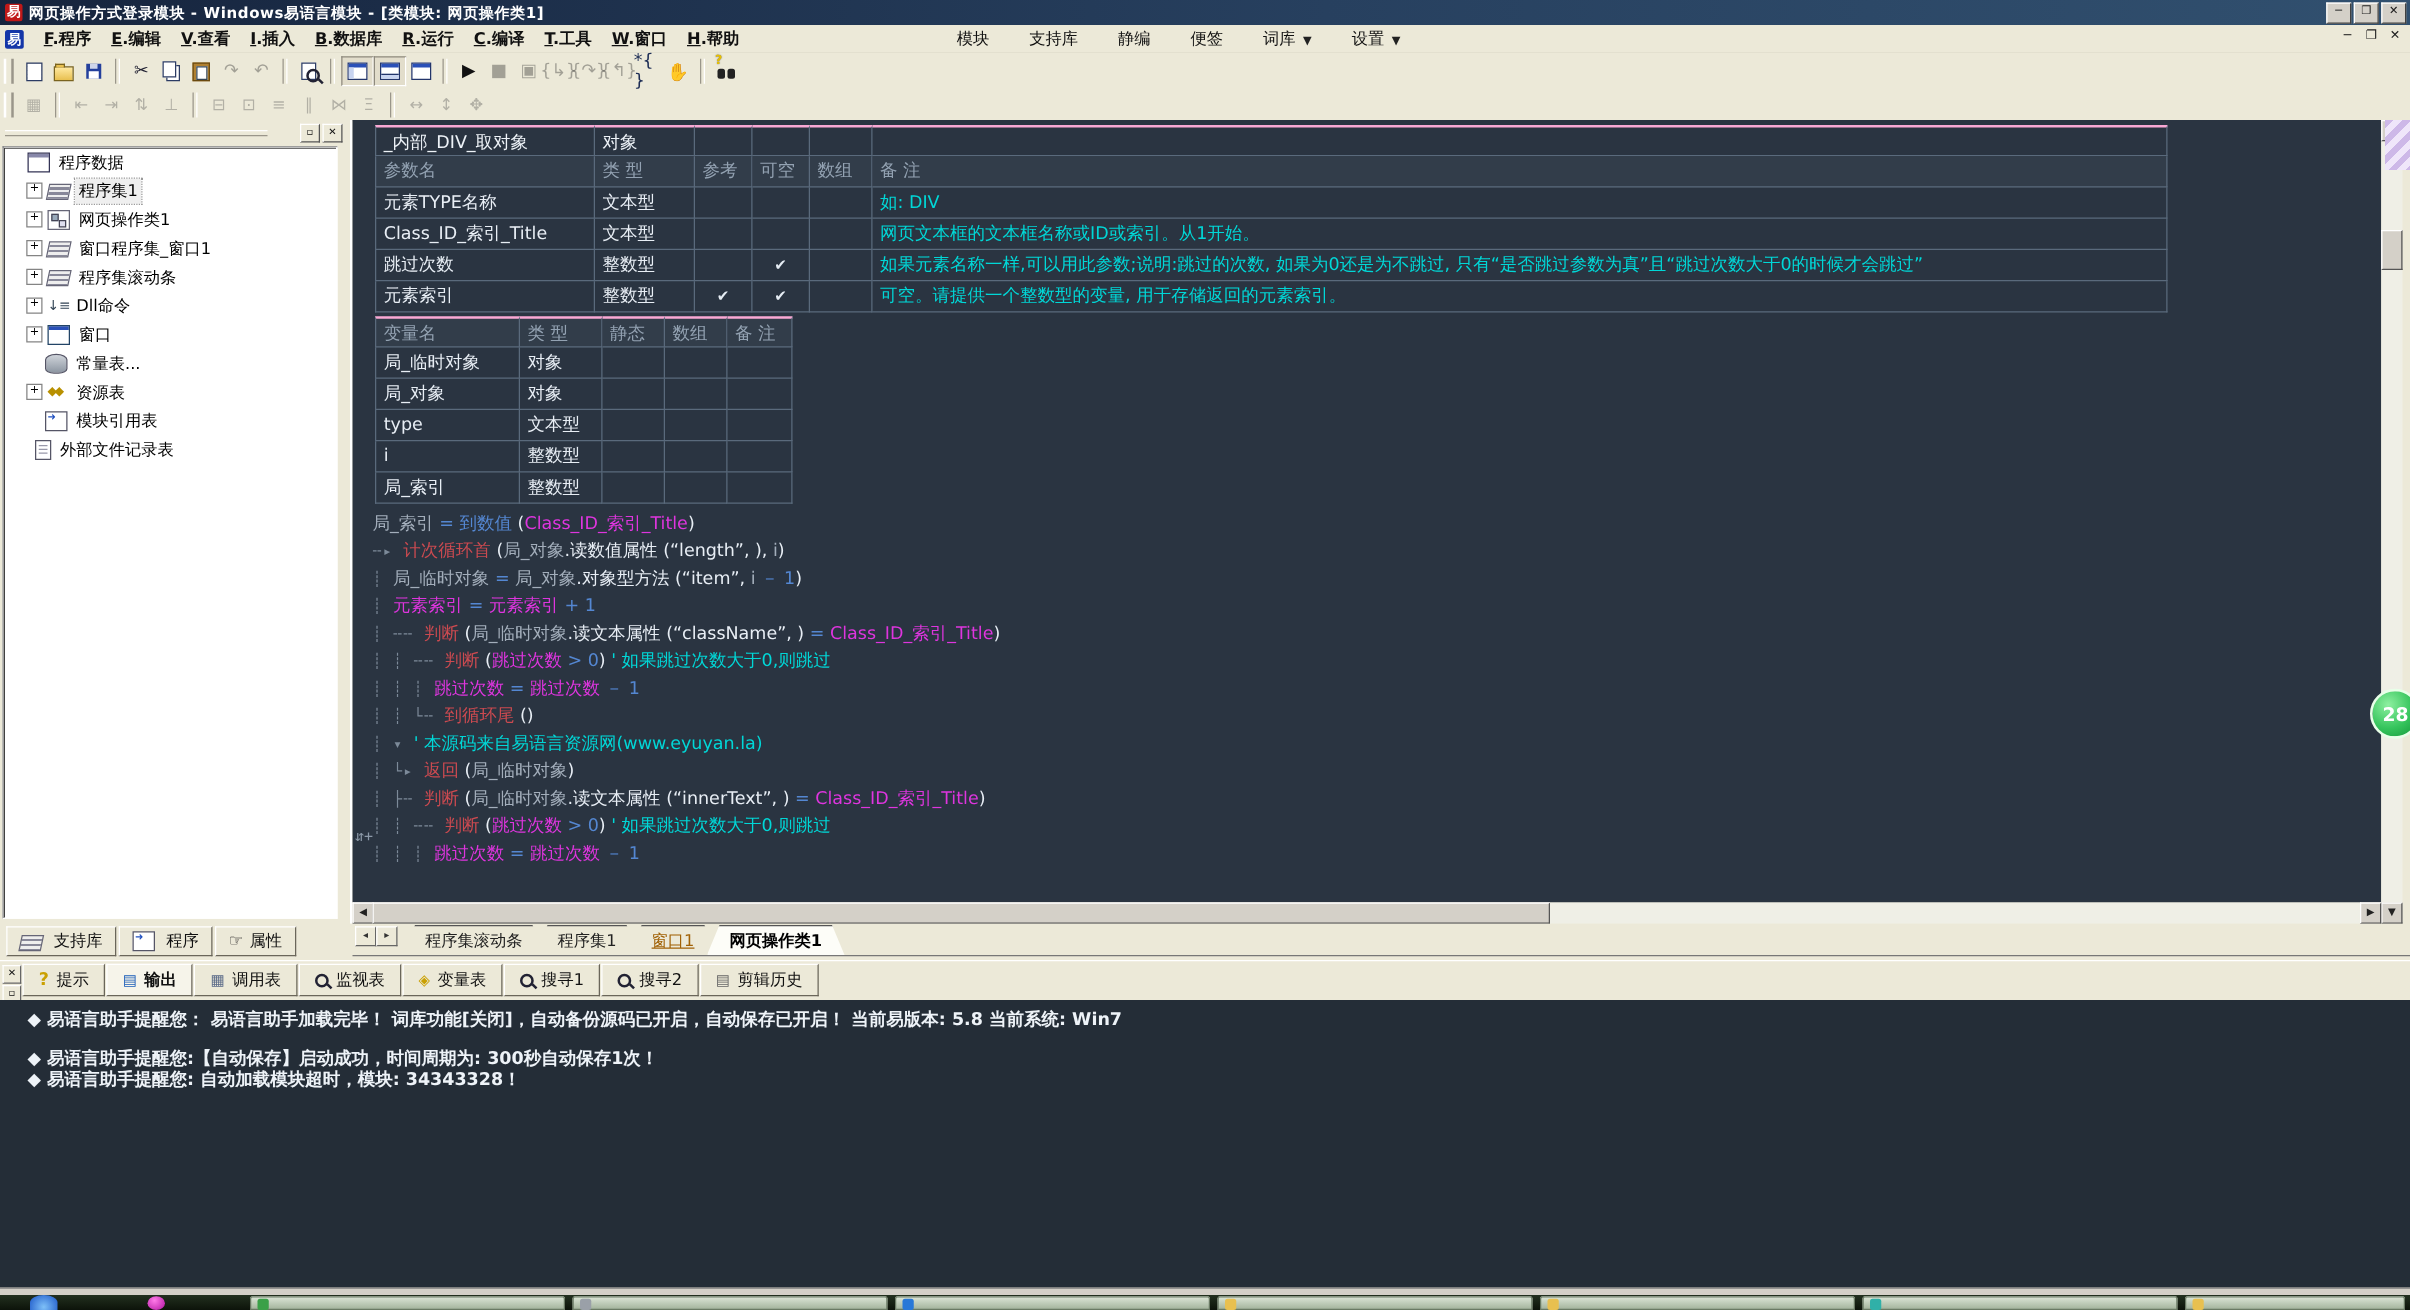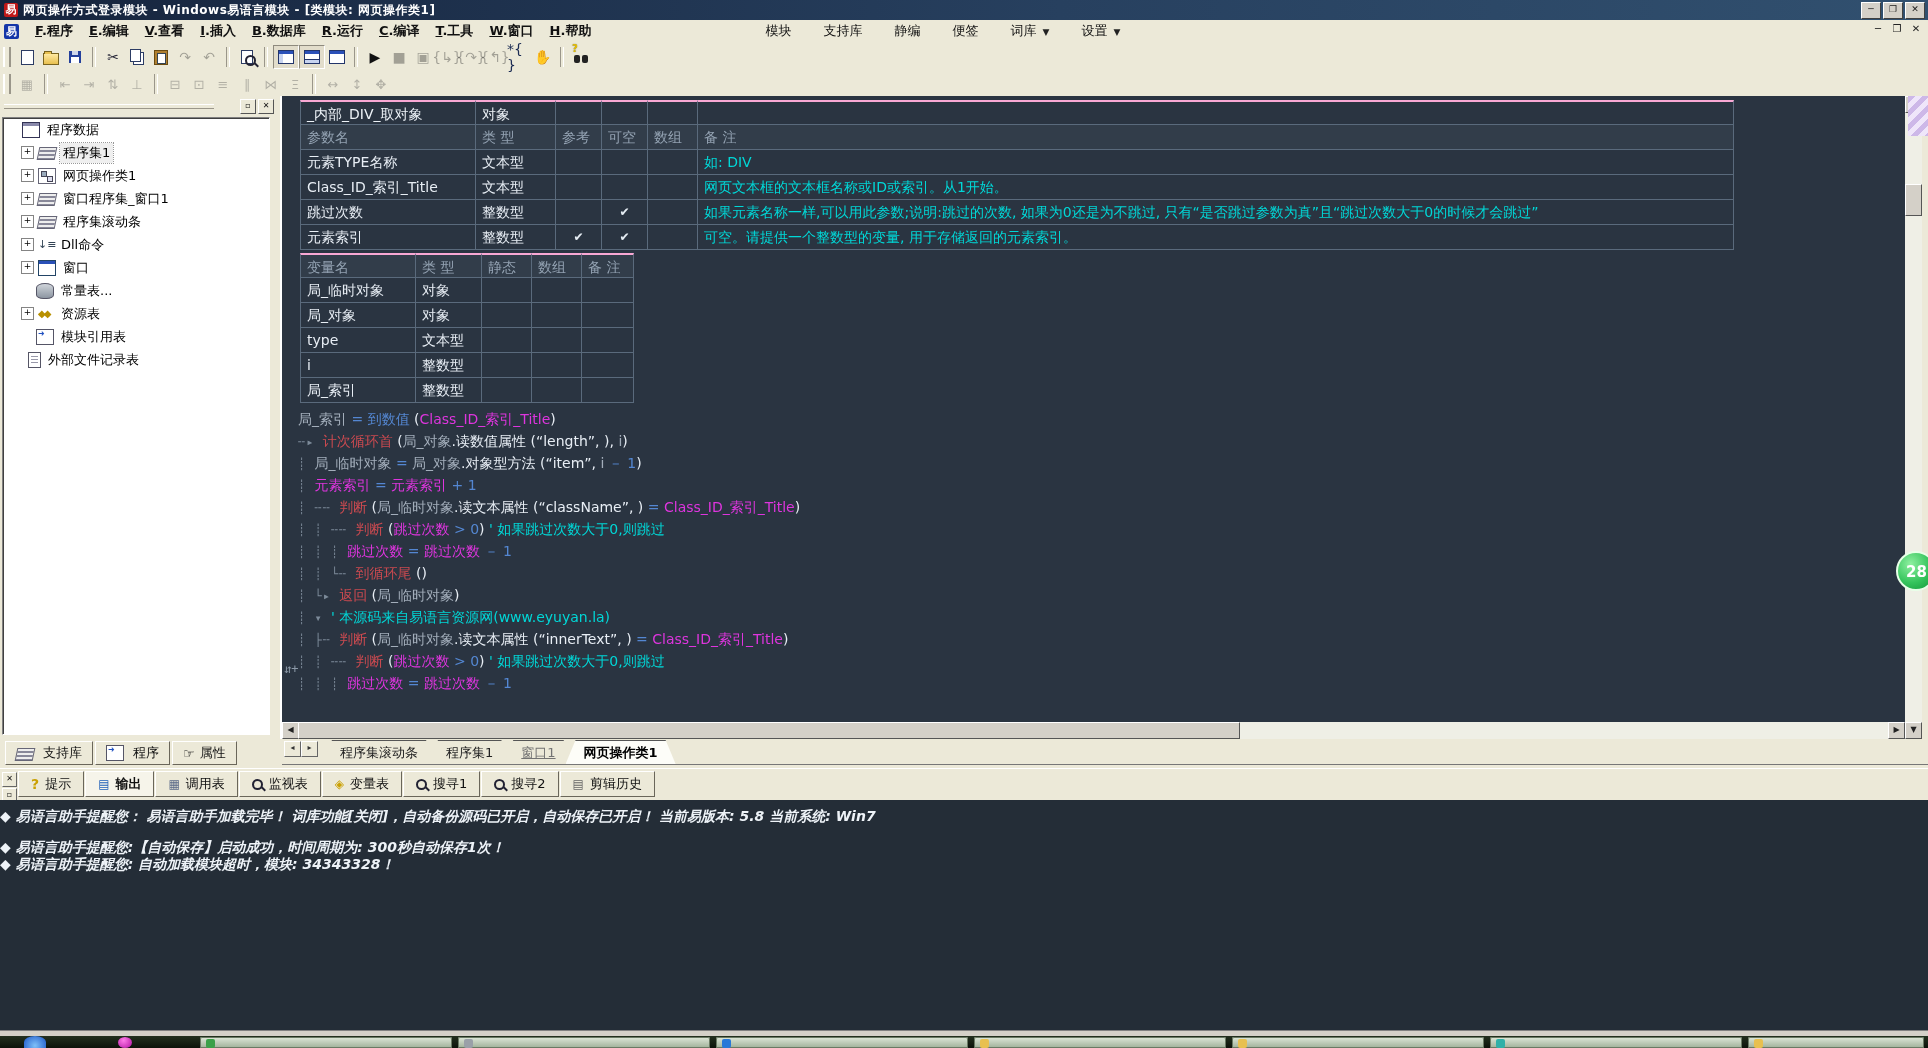--- a/index.html
+++ b/index.html
@@ -99,21 +99,21 @@
     border:1px solid;border-color:#fff #6a665a #6a665a #fff;font-size:13px;color:#111;}
   
   .tabstrip{position:absolute;left:282px;top:739px;width:1646px;height:29px;background:#ece9d8;}
   .tscroll{position:absolute;top:2px;width:15px;height:14px;background:#ece9d8;border:1px solid;border-color:#fff #666 #666 #fff;
     font-size:8px;line-height:12px;text-align:center;color:#333;}
   .doctabs{position:absolute;left:40px;top:1px;display:flex;height:24px;}
   .dtab{position:relative;padding:3px 18px 0 18px;font-size:13px;color:#222;
     clip-path:polygon(10px 0,calc(100% - 10px) 0,100% 100%,0 100%);
     background:#ece9d8;border-top:1px solid #555;}
   .dtab+.dtab{margin-left:-8px;}
-  .dtab.blue{color:#737373;text-decoration:underline;}
+  .dtab.blue{color:#a16207;text-decoration:underline;}
   .dtab.active{background:#fdfdf8;font-weight:bold;color:#000;z-index:2;}
   .dtab-line{position:absolute;left:0;right:0;top:25px;height:1px;background:#777;}
   
   .codearea{position:absolute;left:282px;top:96px;width:1623px;height:626px;background:#2a3441;overflow:hidden;color:#e8eef5;}
   .etable{position:absolute;font-size:14px;}
   .erow{display:flex;height:25px;line-height:25px;box-sizing:border-box;}
   .ecell{box-sizing:border-box;border-right:1px solid #5a6a7c;border-bottom:1px solid #5a6a7c;padding:0 6px;white-space:nowrap;flex:0 0 auto;}
   .erow:first-child .ecell{border-top:2px solid #f9a8d4;}
   .ecell:first-child{border-left:1px solid #5a6a7c;}
   .ehead .ecell{color:#93a2b2;background:#323d4a;}
@@ -150,21 +150,21 @@
   .osbtn{width:13px;height:13px;background:#ece9d8;border:1px solid;border-color:#fff #666 #666 #fff;
     font-size:8px;line-height:11px;text-align:center;color:#111;margin-bottom:1px;}
   .otabrow{position:absolute;left:18px;top:2px;display:flex;}
   .otab{height:24px;display:flex;align-items:center;gap:6px;padding:0 12px;background:#ece9d8;
     border:1px solid;border-color:#fff #6a665a #6a665a #fff;font-size:13px;color:#111;margin-right:1px;white-space:nowrap;}
   .otab.active{background:#f6f4ea;font-weight:bold;}
   .oq{color:#caa002;font-weight:bold;font-size:14px;}
   .og{font-size:12px;}
   .outarea{position:absolute;left:0;top:800px;width:1928px;height:230px;background:#242d37;color:#eef3f8;
     font-size:14px;font-weight:bold;}
-  .omsg{line-height:17px;white-space:nowrap;font-style:italic;}
+  .omsg{padding-left:22px;line-height:17px;white-space:nowrap;}
   
   .bframe{position:absolute;left:0;top:1030px;width:1928px;height:6px;background:#d4d0c8;border-top:1px solid #808080;}
   .taskbar{position:absolute;left:0;top:1036px;width:1928px;height:12px;background:linear-gradient(#23301f,#0c130a);overflow:hidden;}
   .tseg{position:absolute;top:1px;height:11px;border-radius:2px 2px 0 0;background:linear-gradient(#dfe8da,#9fb098);box-shadow:inset 0 0 0 1px #6a7a64;}
   .torb{position:absolute;top:0;width:22px;height:12px;border-radius:50% 50% 0 0;background:radial-gradient(circle at 50% 80%,#7ec0f8,#1a55c8);}
   .tdot{position:absolute;top:1px;width:14px;height:11px;border-radius:50%;background:radial-gradient(circle at 40% 30%,#ff7ae8,#b012a0);}
   .tico{position:absolute;top:2px;width:9px;height:9px;border-radius:2px;}
 </style>
 </head>
 <body>
@@ -510,22 +510,22 @@
       </div>
     <div class="code" id="code-lines">
         <div class="cline"><span class="sv">局_索引 </span><span class="so">= 到数值 </span><span class="st">(</span><span class="sp">Class_ID_索引_Title</span><span class="st">)</span></div>
         <div class="cline"><span class="gd">╌▸ </span><span class="sk">计次循环首 </span><span class="st">(</span><span class="sv">局_对象</span><span class="st">.读数值属性 (“length”, ), </span><span class="sv">i</span><span class="st">)</span></div>
         <div class="cline"><span class="gd">┊   </span><span class="sv">局_临时对象 </span><span class="so">= </span><span class="sv">局_对象</span><span class="st">.对象型方法 (“item”, </span><span class="sv">i </span><span class="so">－ 1</span><span class="st">)</span></div>
         <div class="cline"><span class="gd">┊   </span><span class="sp">元素索引 </span><span class="so">= </span><span class="sp">元素索引 </span><span class="so">+ 1</span></div>
         <div class="cline"><span class="gd">┊ ╌╌ </span><span class="sk">判断 </span><span class="st">(</span><span class="sv">局_临时对象</span><span class="st">.读文本属性 (“className”, ) </span><span class="so">= </span><span class="sp">Class_ID_索引_Title</span><span class="st">)</span></div>
         <div class="cline"><span class="gd">┊ ┊ ╌╌ </span><span class="sk">判断 </span><span class="st">(</span><span class="sp">跳过次数 </span><span class="so">&gt; 0</span><span class="st">)   </span><span class="sc">'  如果跳过次数大于0,则跳过</span></div>
         <div class="cline"><span class="gd">┊ ┊ ┊   </span><span class="sp">跳过次数 </span><span class="so">= </span><span class="sp">跳过次数 </span><span class="so">－ 1</span></div>
         <div class="cline"><span class="gd">┊ ┊ └╌ </span><span class="sk">到循环尾 </span><span class="st">()</span></div>
+        <div class="cline"><span class="gd">┊ ▾  </span><span class="sc">'  本源码来自易语言资源网(www.eyuyan.la)</span></div>
         <div class="cline"><span class="gd">┊ └▸ </span><span class="sk">返回 </span><span class="st">(</span><span class="sv">局_临时对象</span><span class="st">)</span></div>
-        <div class="cline"><span class="gd">┊ ▾  </span><span class="sc">'  本源码来自易语言资源网(www.eyuyan.la)</span></div>
         <div class="cline"><span class="gd">┊ ├╌ </span><span class="sk">判断 </span><span class="st">(</span><span class="sv">局_临时对象</span><span class="st">.读文本属性 (“innerText”, ) </span><span class="so">= </span><span class="sp">Class_ID_索引_Title</span><span class="st">)</span></div>
         <div class="cline"><span class="gd">┊ ┊ ╌╌ </span><span class="sk">判断 </span><span class="st">(</span><span class="sp">跳过次数 </span><span class="so">&gt; 0</span><span class="st">)   </span><span class="sc">'  如果跳过次数大于0,则跳过</span></div>
         <div class="cline"><span class="gd">┊ ┊ ┊   </span><span class="sp">跳过次数 </span><span class="so">= </span><span class="sp">跳过次数 </span><span class="so">－ 1</span></div>
       </div>
     <div class="marg">⇵+</div>
   </div>
 
   <div class="vscroll">
     <div class="sbtn" style="left:0;top:0;width:15px;height:15px;line-height:14px">▲</div>
     <div class="sthumb" style="left:0;top:88px;width:15px;height:30px"></div>

